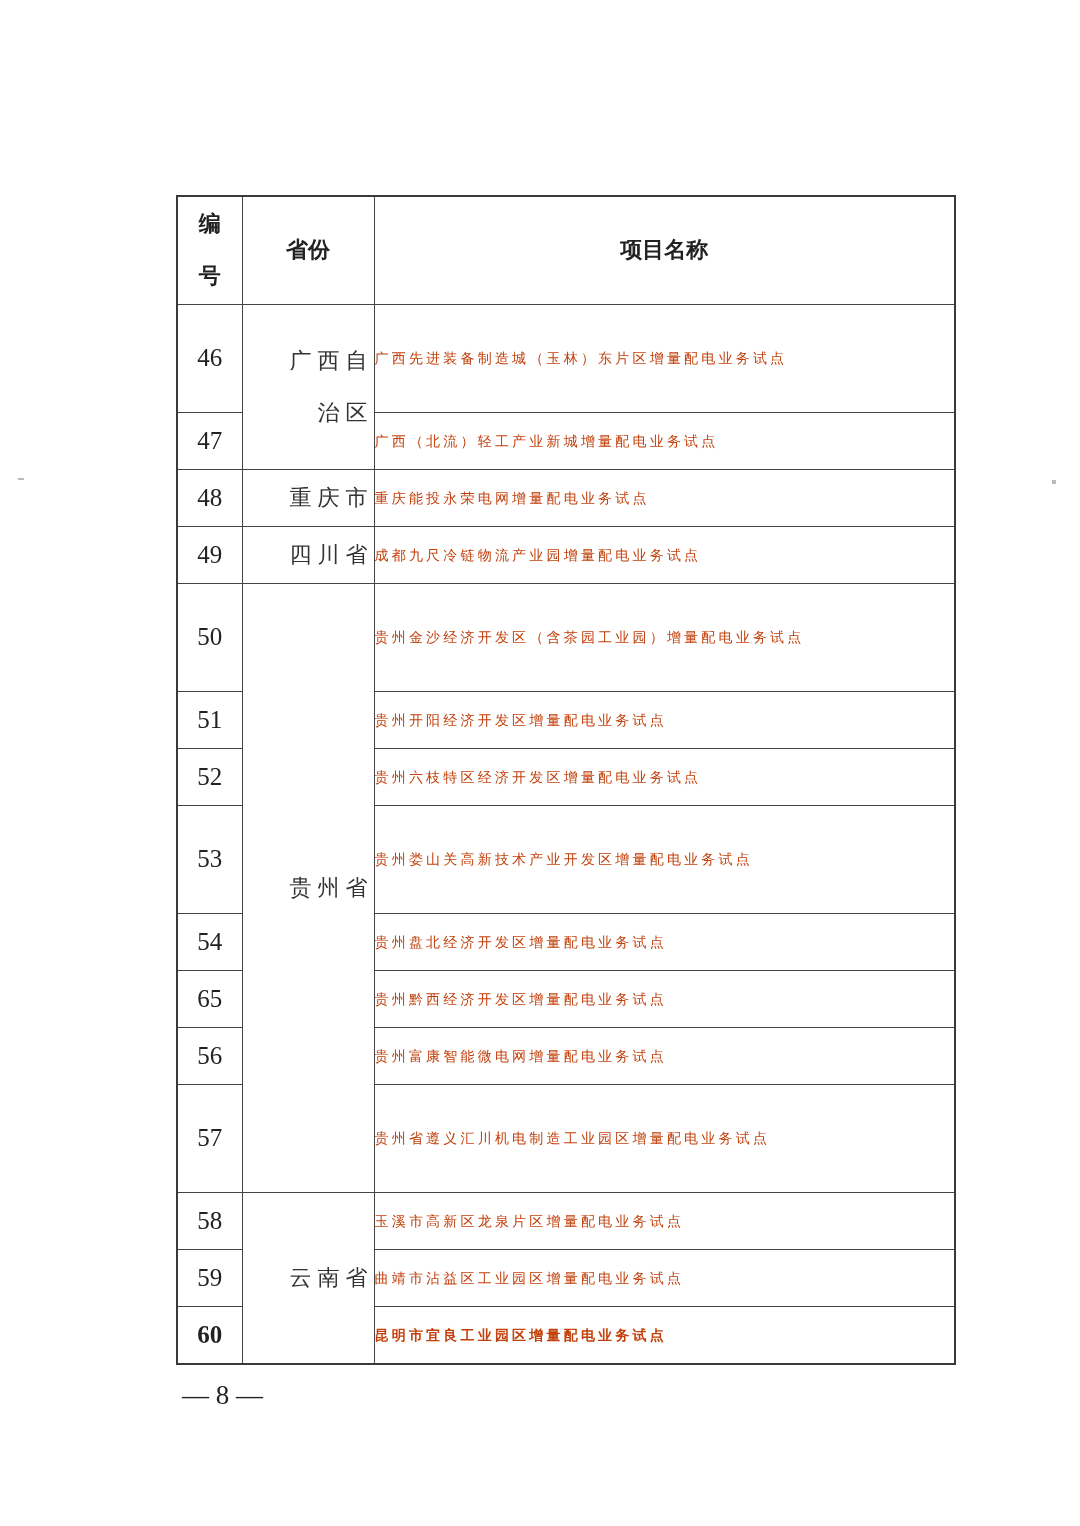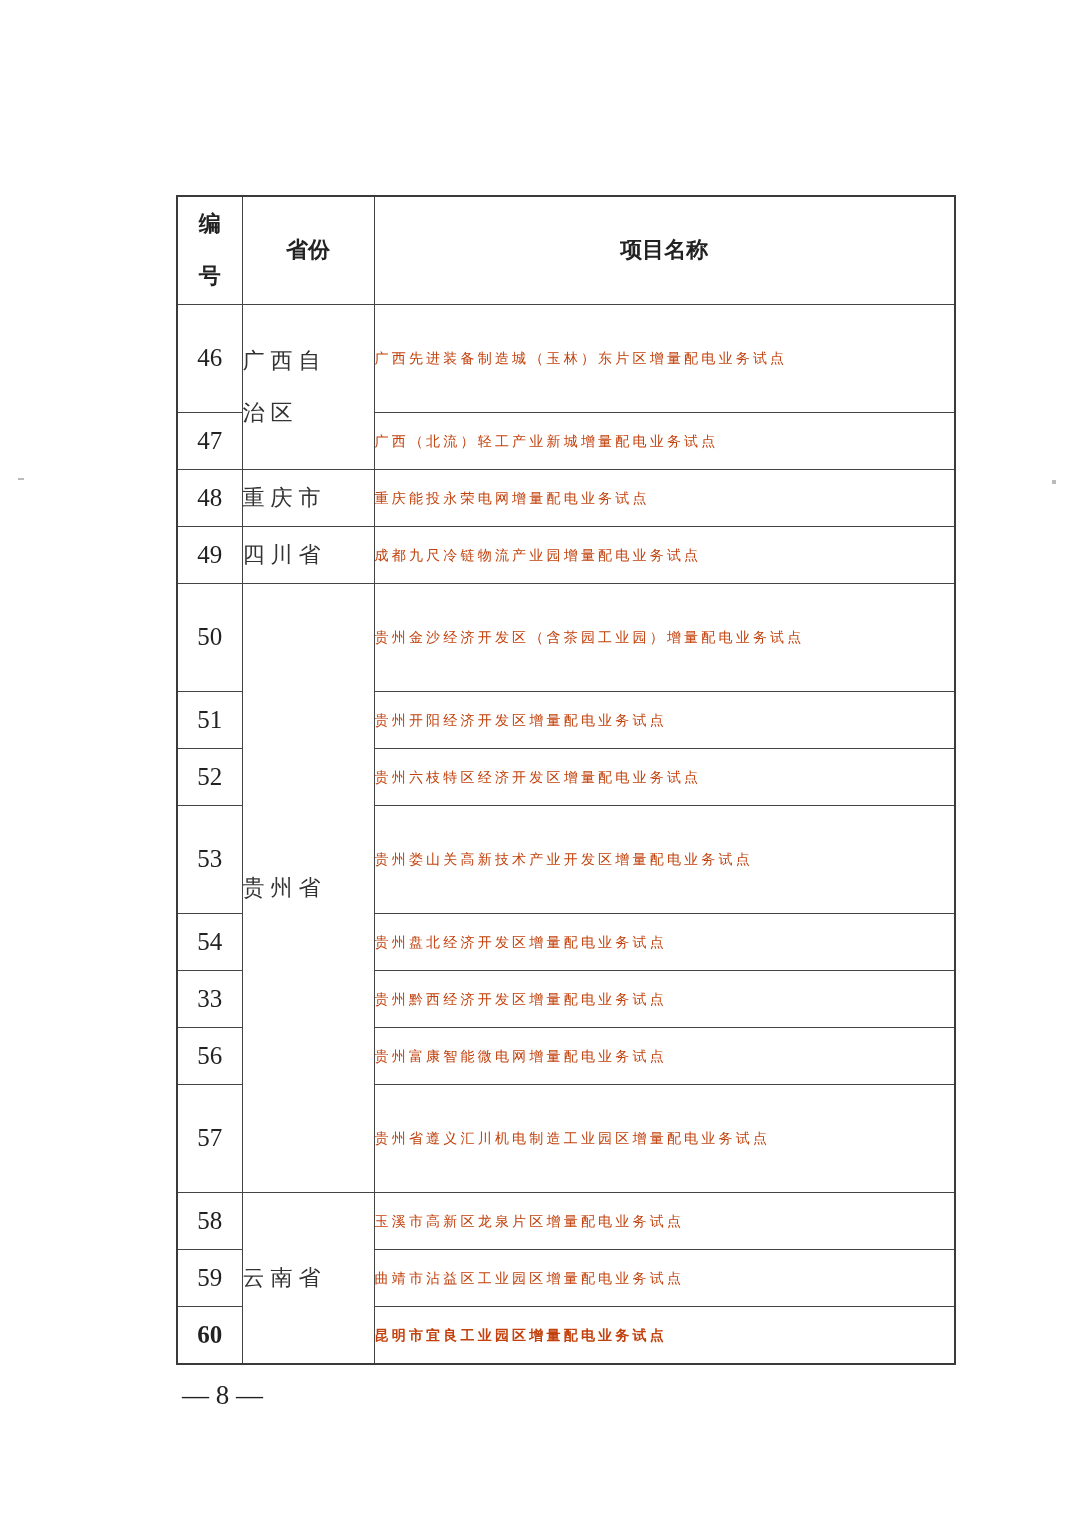--- a/index.html
+++ b/index.html
@@ -16,21 +16,21 @@
   table.pilot td, table.pilot th {
     border:1.5px solid #444; padding:0; vertical-align:middle;
   }
   col.c-num { width:65px; }
   col.c-prov { width:132px; }
   col.c-name { width:581px; }
   th { font-weight:bold; font-family:"DejaVu Sans", "Liberation Sans", sans-serif; font-size:22px; text-align:center; color:#222; }
   th.num-h { line-height:52px; }
   th.num-h span { display:block; }
   td.num { text-align:center; font-family:"Liberation Serif", serif; font-size:25px; color:#222;margin-left:31px; }
-  td.prov { text-align:left; font-size:22px; letter-spacing:6px; color:#333; line-height:52px; }
+  td.prov { text-align:right; font-size:22px; letter-spacing:6px; color:#333; line-height:52px; }
   td.prov .pw { display:inline-block; width:110px; word-break:break-all; }
   td.name { text-align:left; padding-left:11px; padding-right:28px; font-size:14px; letter-spacing:3.2px; line-height:56px; color:#c2410c; }
   .page-num {
     position:absolute; left:182px; top:1380px; font-family:"Liberation Serif", serif; font-size:27px; color:#222;
   }
   .speck { position:absolute; width:6px; height:2px; background:#bbb; }
 </style>
 </head>
 <body>
 
@@ -90,21 +90,21 @@
       </tr>
       <tr style="height:108px;">
         <td class="num">53</td>
         <td class="name">贵州娄山关高新技术产业开发区增量配电业务试点</td>
       </tr>
       <tr style="height:55px;">
         <td class="num">54</td>
         <td class="name">贵州盘北经济开发区增量配电业务试点</td>
       </tr>
       <tr style="height:55px;">
-        <td class="num">33</td>
+        <td class="num">65</td>
         <td class="name">贵州黔西经济开发区增量配电业务试点</td>
       </tr>
       <tr style="height:57px;">
         <td class="num">56</td>
         <td class="name">贵州富康智能微电网增量配电业务试点</td>
       </tr>
       <tr style="height:108px;">
         <td class="num">57</td>
         <td class="name">贵州省遵义汇川机电制造工业园区增量配电业务试点</td>
       </tr>

